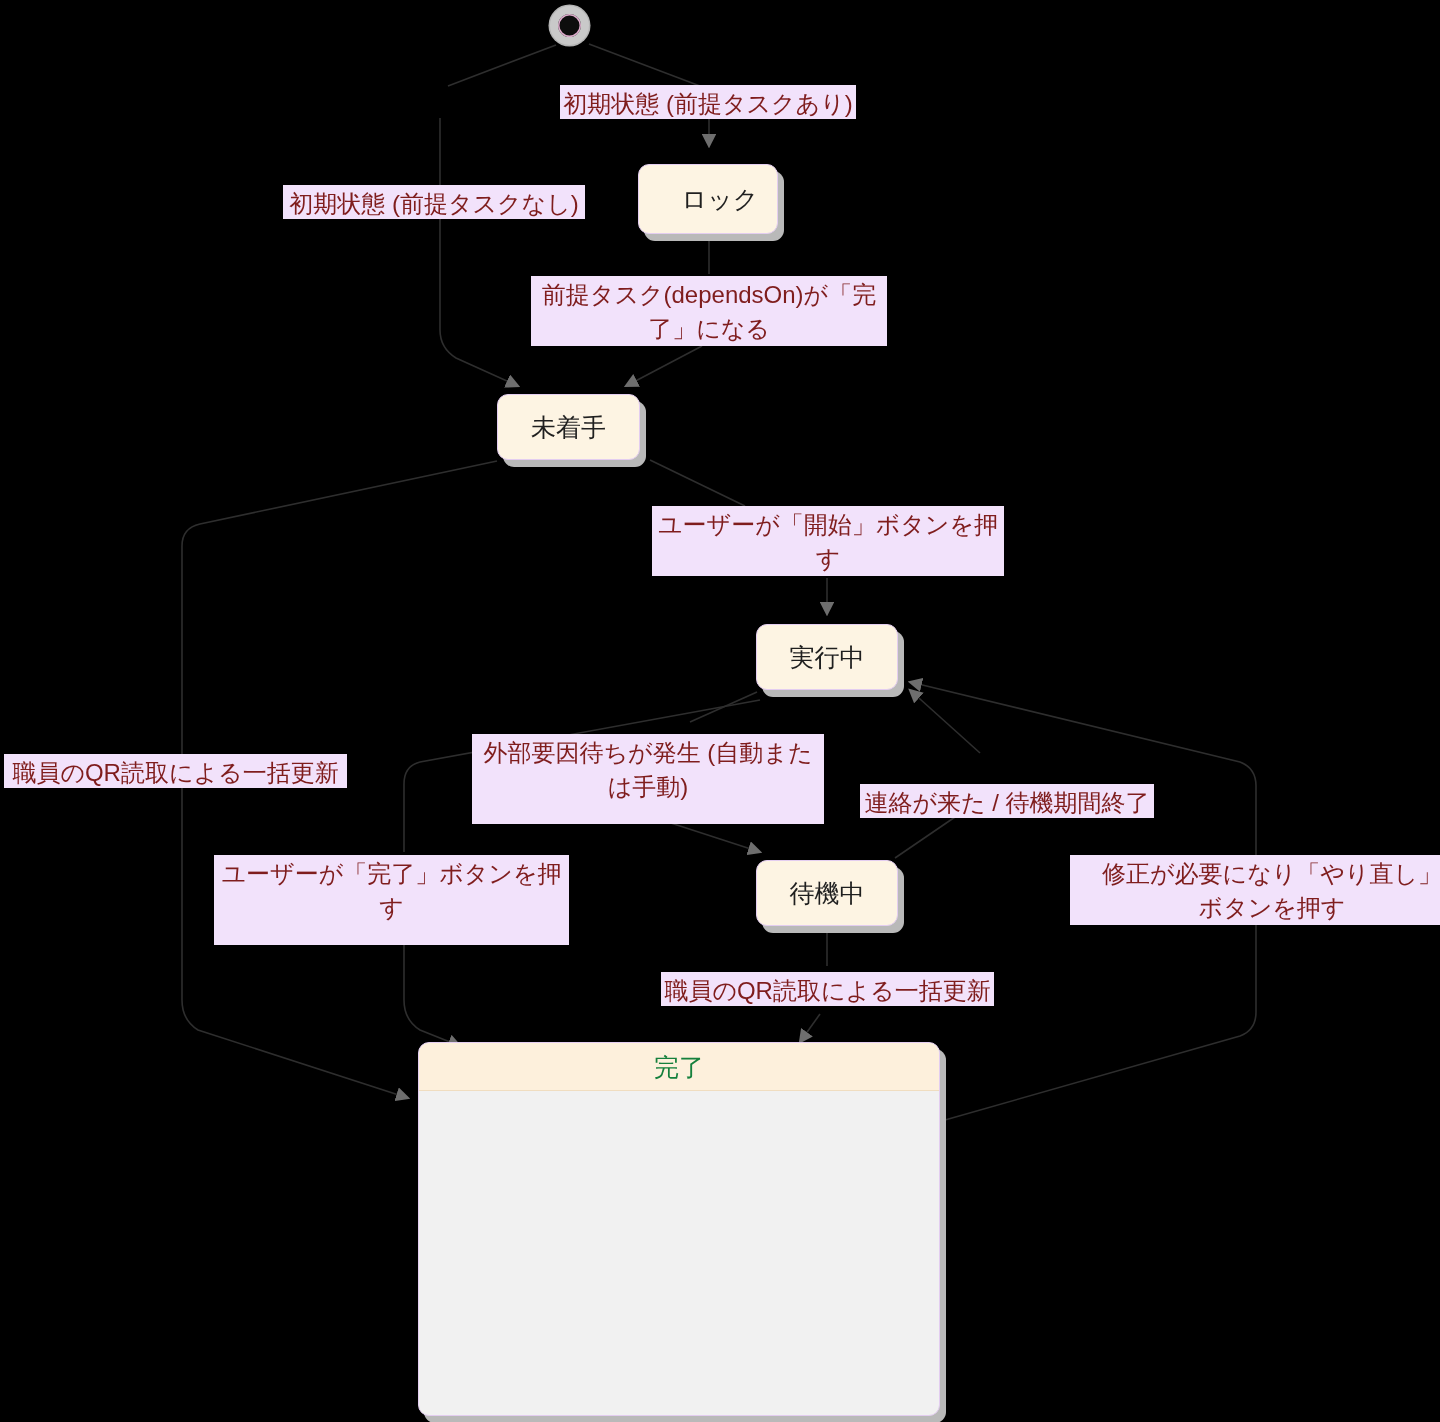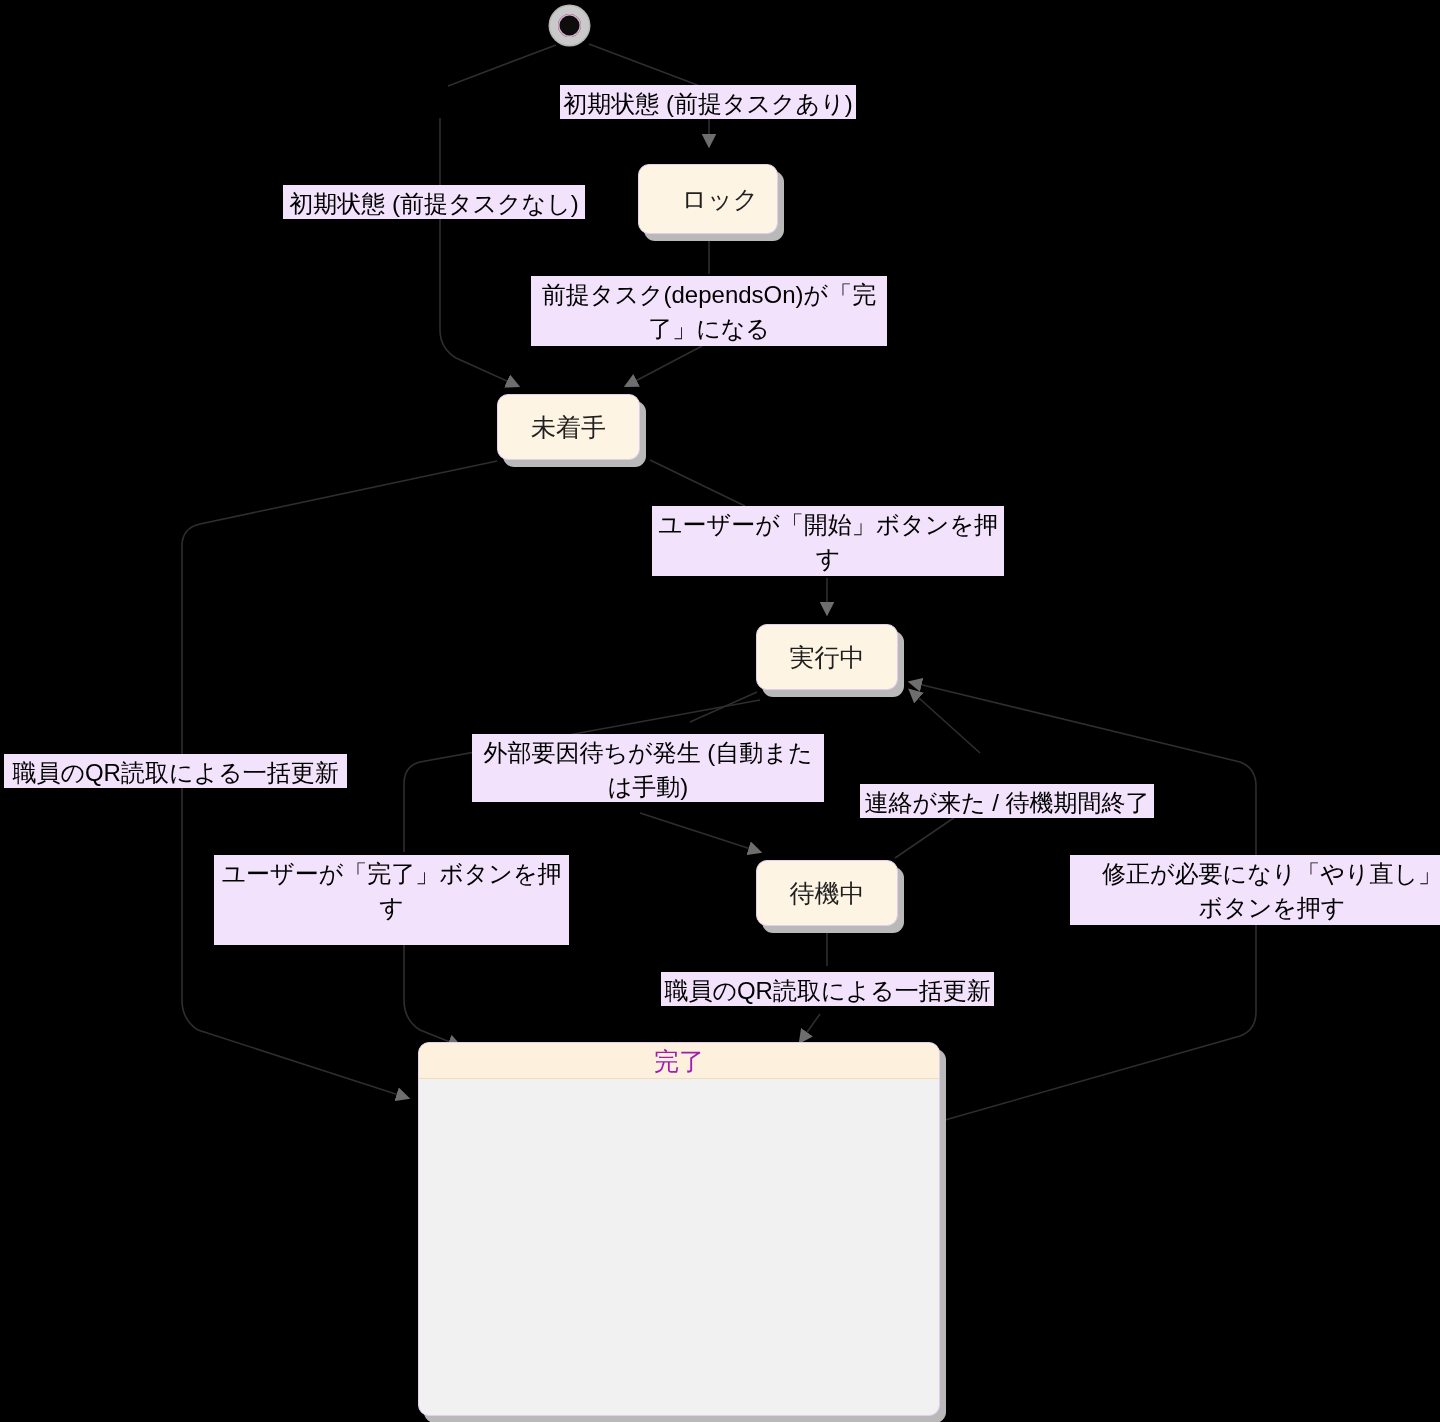--- a/index.html
+++ b/index.html
@@ -66,41 +66,41 @@
     position: absolute;
     box-sizing: border-box;
     background: #f1f1f1;
     border: 1.4px solid #e3cdf0;
     border-radius: 11px;
     box-shadow: 6px 7px 0 0 #b9b9b9;
     overflow: hidden;
   }
   .composite-title {
     box-sizing: border-box;
-    height: 36px;
+    height: 48px;
     background: #fdf0dc;
     border-bottom: 1.4px solid #f0ddc0;
     display: flex;
     align-items: center;
     justify-content: center;
-    color: #a21caf;
+    color: #15803d;
     font-size: 25px;
     line-height: 1.2;
   }
   .composite-body {
     position: relative;
     height: calc(100% - 48px);
     background: #f1f1f1;
   }
   
   .edge-label {
     position: absolute;
     box-sizing: border-box;
     background: #f2e2fb;
-    color: #000000;
+    color: #7f1d1d;
     font-size: 24px;
     line-height: 34px;
     text-align: center;
     padding: 2px 2px;
     white-space: pre-line;
   }
   .edge-label.single { }
 </style>
 </head>
 <body>
@@ -175,21 +175,21 @@
   <div class="edge-label single" style="left:283px; top:185px; width:302px; height:34px;">初期状態 (前提タスクなし)</div>
 
   <div class="edge-label" style="left:531px; top:276px; width:356px; height:70px;">前提タスク(dependsOn)が「完
 了」になる</div>
 
   <div class="edge-label" style="left:652px; top:506px; width:352px; height:70px;">ユーザーが「開始」ボタンを押
 す</div>
 
   <div class="edge-label single" style="left:4px; top:754px; width:343px; height:34px;">職員のQR読取による一括更新</div>
 
-  <div class="edge-label" style="left:472px; top:734px; width:352px; height:68px;">外部要因待ちが発生 (自動また
+  <div class="edge-label" style="left:472px; top:734px; width:352px; height:90px;">外部要因待ちが発生 (自動また
 は手動)</div>
 
   <div class="edge-label single" style="left:860px; top:784px; width:294px; height:34px;">連絡が来た / 待機期間終了</div>
 
   <div class="edge-label" style="left:214px; top:855px; width:355px; height:90px;">ユーザーが「完了」ボタンを押
 す</div>
 
   <div class="edge-label" style="left:1070px; top:855px; width:404px; height:70px;">修正が必要になり「やり直し」
 ボタンを押す</div>
 

